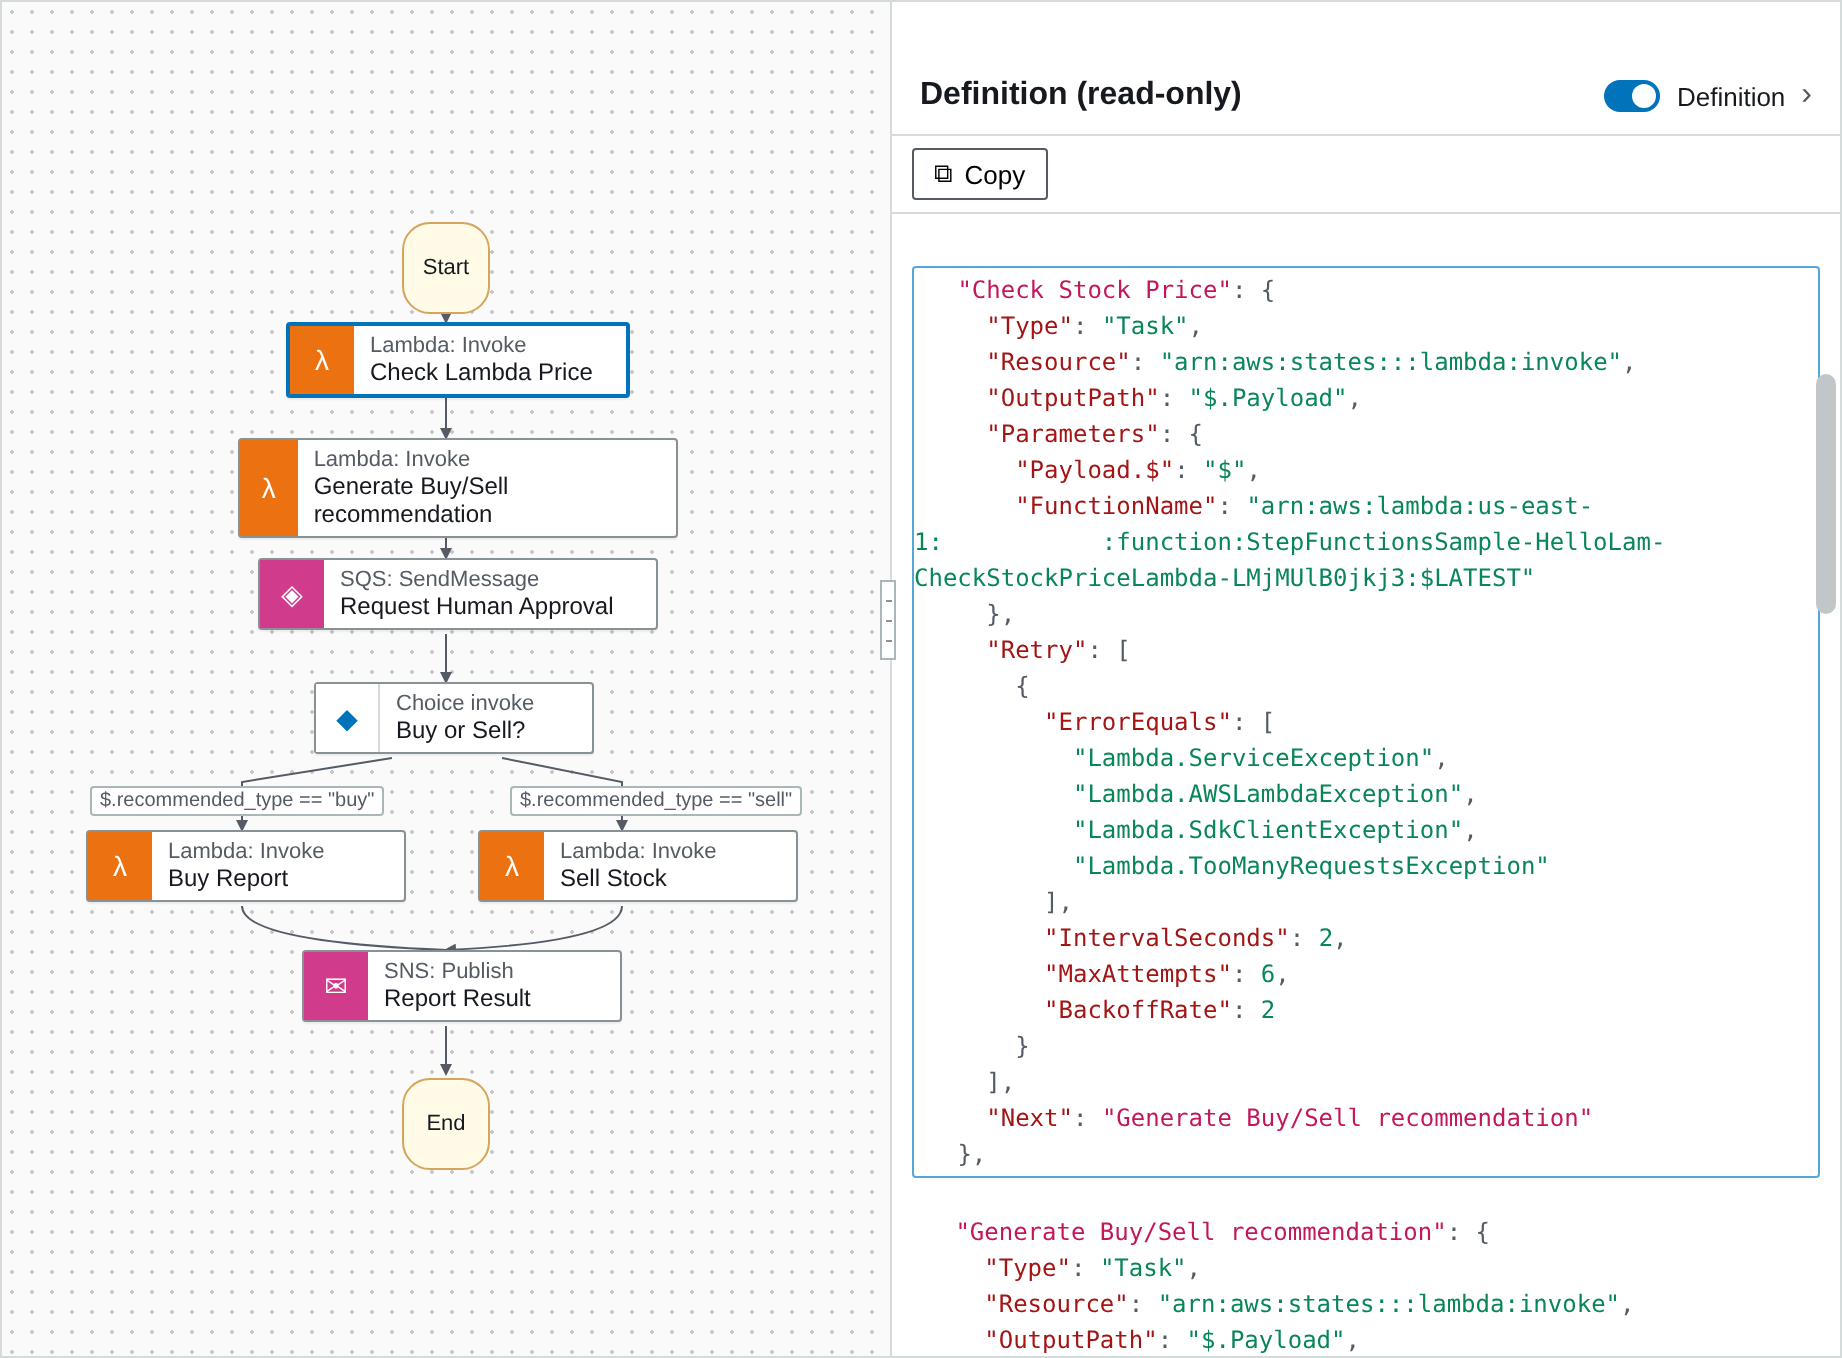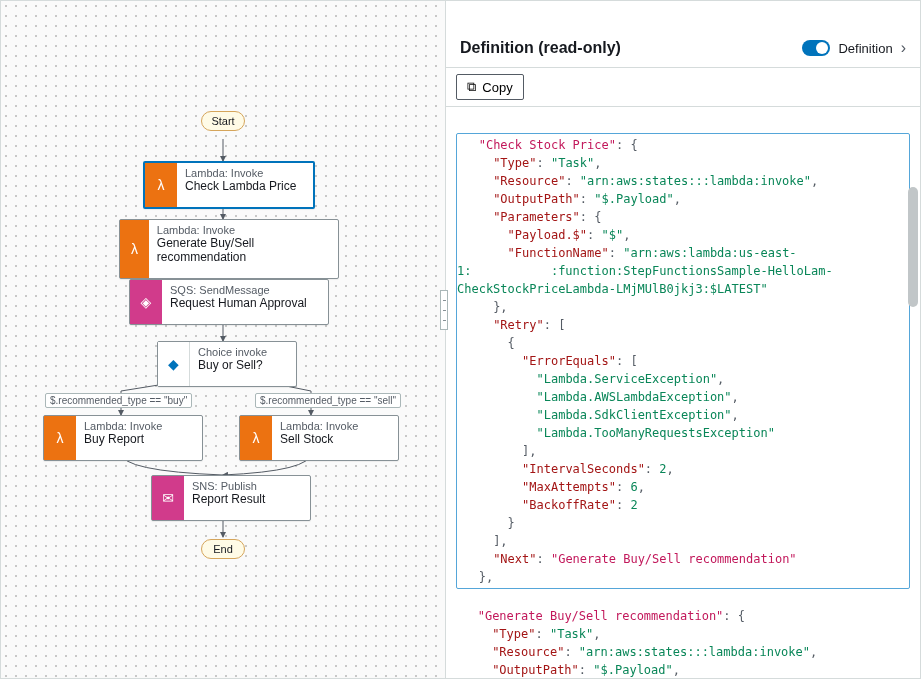--- a/index.html
+++ b/index.html
@@ -22,24 +22,24 @@
 .p { color: #545b64; } 
 .state-name { color: #c2185b; }
 
 
 .node { position: absolute; background: #fff; border: 1px solid #879196; border-radius: 2px; display: flex; align-items: stretch; min-height: 36px; box-shadow: 0 1px 1px rgba(0,0,0,.06); }
 .node.selected { border: 2px solid #0073bb; }
 .node .icon { width: 32px; display: flex; align-items: center; justify-content: center; color: #fff; font-size: 14px; }
 .node .icon.orange { background: #ec7211; }
 .node .icon.pink { background: #d13b8b; }
 .node .icon.blue { background: #fff; color: #0073bb; border-right: 1px solid #d5dbdb; }
-.node .txt { padding: 4px 10px 14px 8px; display: flex; flex-direction: column; justify-content: center; }
+.node .txt { padding: 4px 10px 4px 8px; display: flex; flex-direction: column; justify-content: center; }
 .node .sub { font-size: 11px; color: #545b64; }
 .node .lbl { font-size: 12px; color: #16191f; }
-.terminal { position: absolute; width: 44px; height: 20px; background: #fffbe6; border: 1px solid #d5a55b; border-radius: 14px; display: flex; align-items: center; justify-content: center; font-size: 11px; }
+.terminal { position: absolute; width: 44px; height: 46px; background: #fffbe6; border: 1px solid #d5a55b; border-radius: 14px; display: flex; align-items: center; justify-content: center; font-size: 11px; }
 .cond { position: absolute; font-size: 10px; color: #545b64; background: #fff; border: 1px solid #aab7b8; padding: 1px 4px; border-radius: 2px; }
 svg.conn { position: absolute; top: 0; left: 0; width: 100%; height: 100%; pointer-events: none; }
 .resizer { position: absolute; left: 444px; top: 310px; transform: translate(-50%,-50%); width: 8px; height: 40px; border: 1px solid #aab7b8; background: #fff; display:flex; flex-direction:column; justify-content:space-around; align-items:center; padding:4px 0;}
 .resizer span{width:3px;height:1px;background:#879196;}
 .vscroll { position: absolute; right: 2px; top: 80px; width: 10px; height: 120px; background: #c1c6c8; border-radius: 5px; }
 </style>
 </head>
 <body>
 
 <div class="app">

